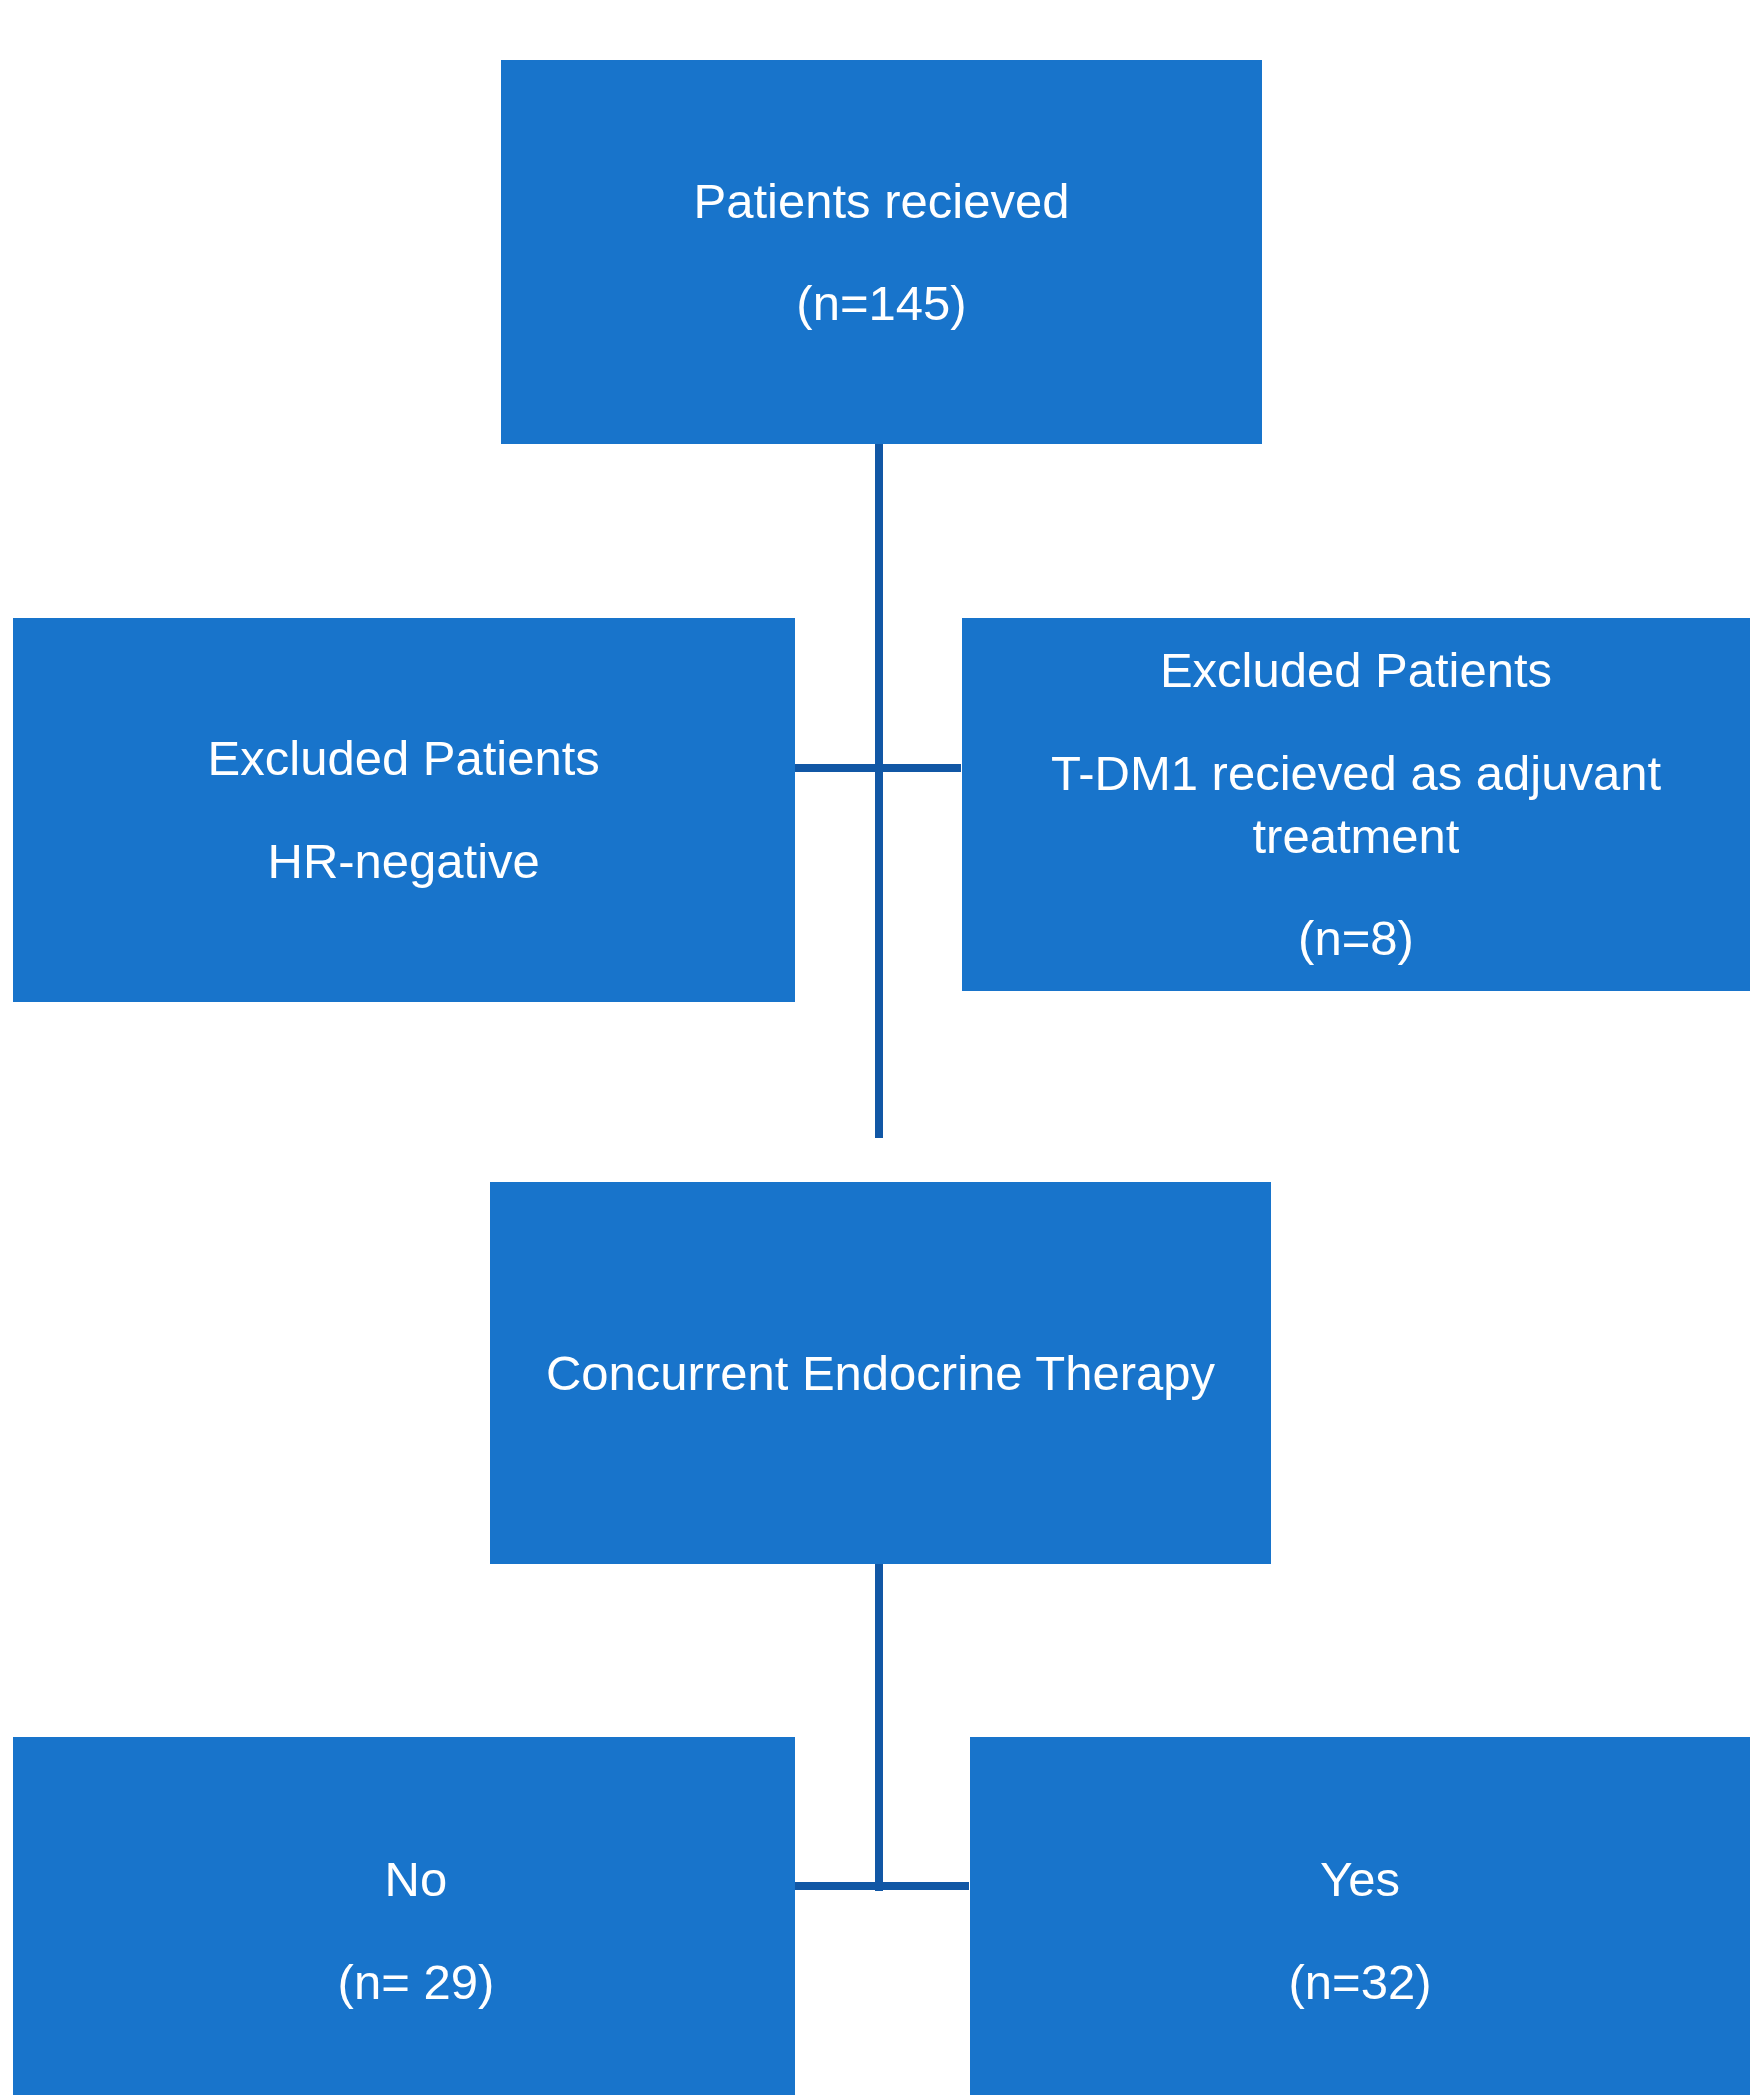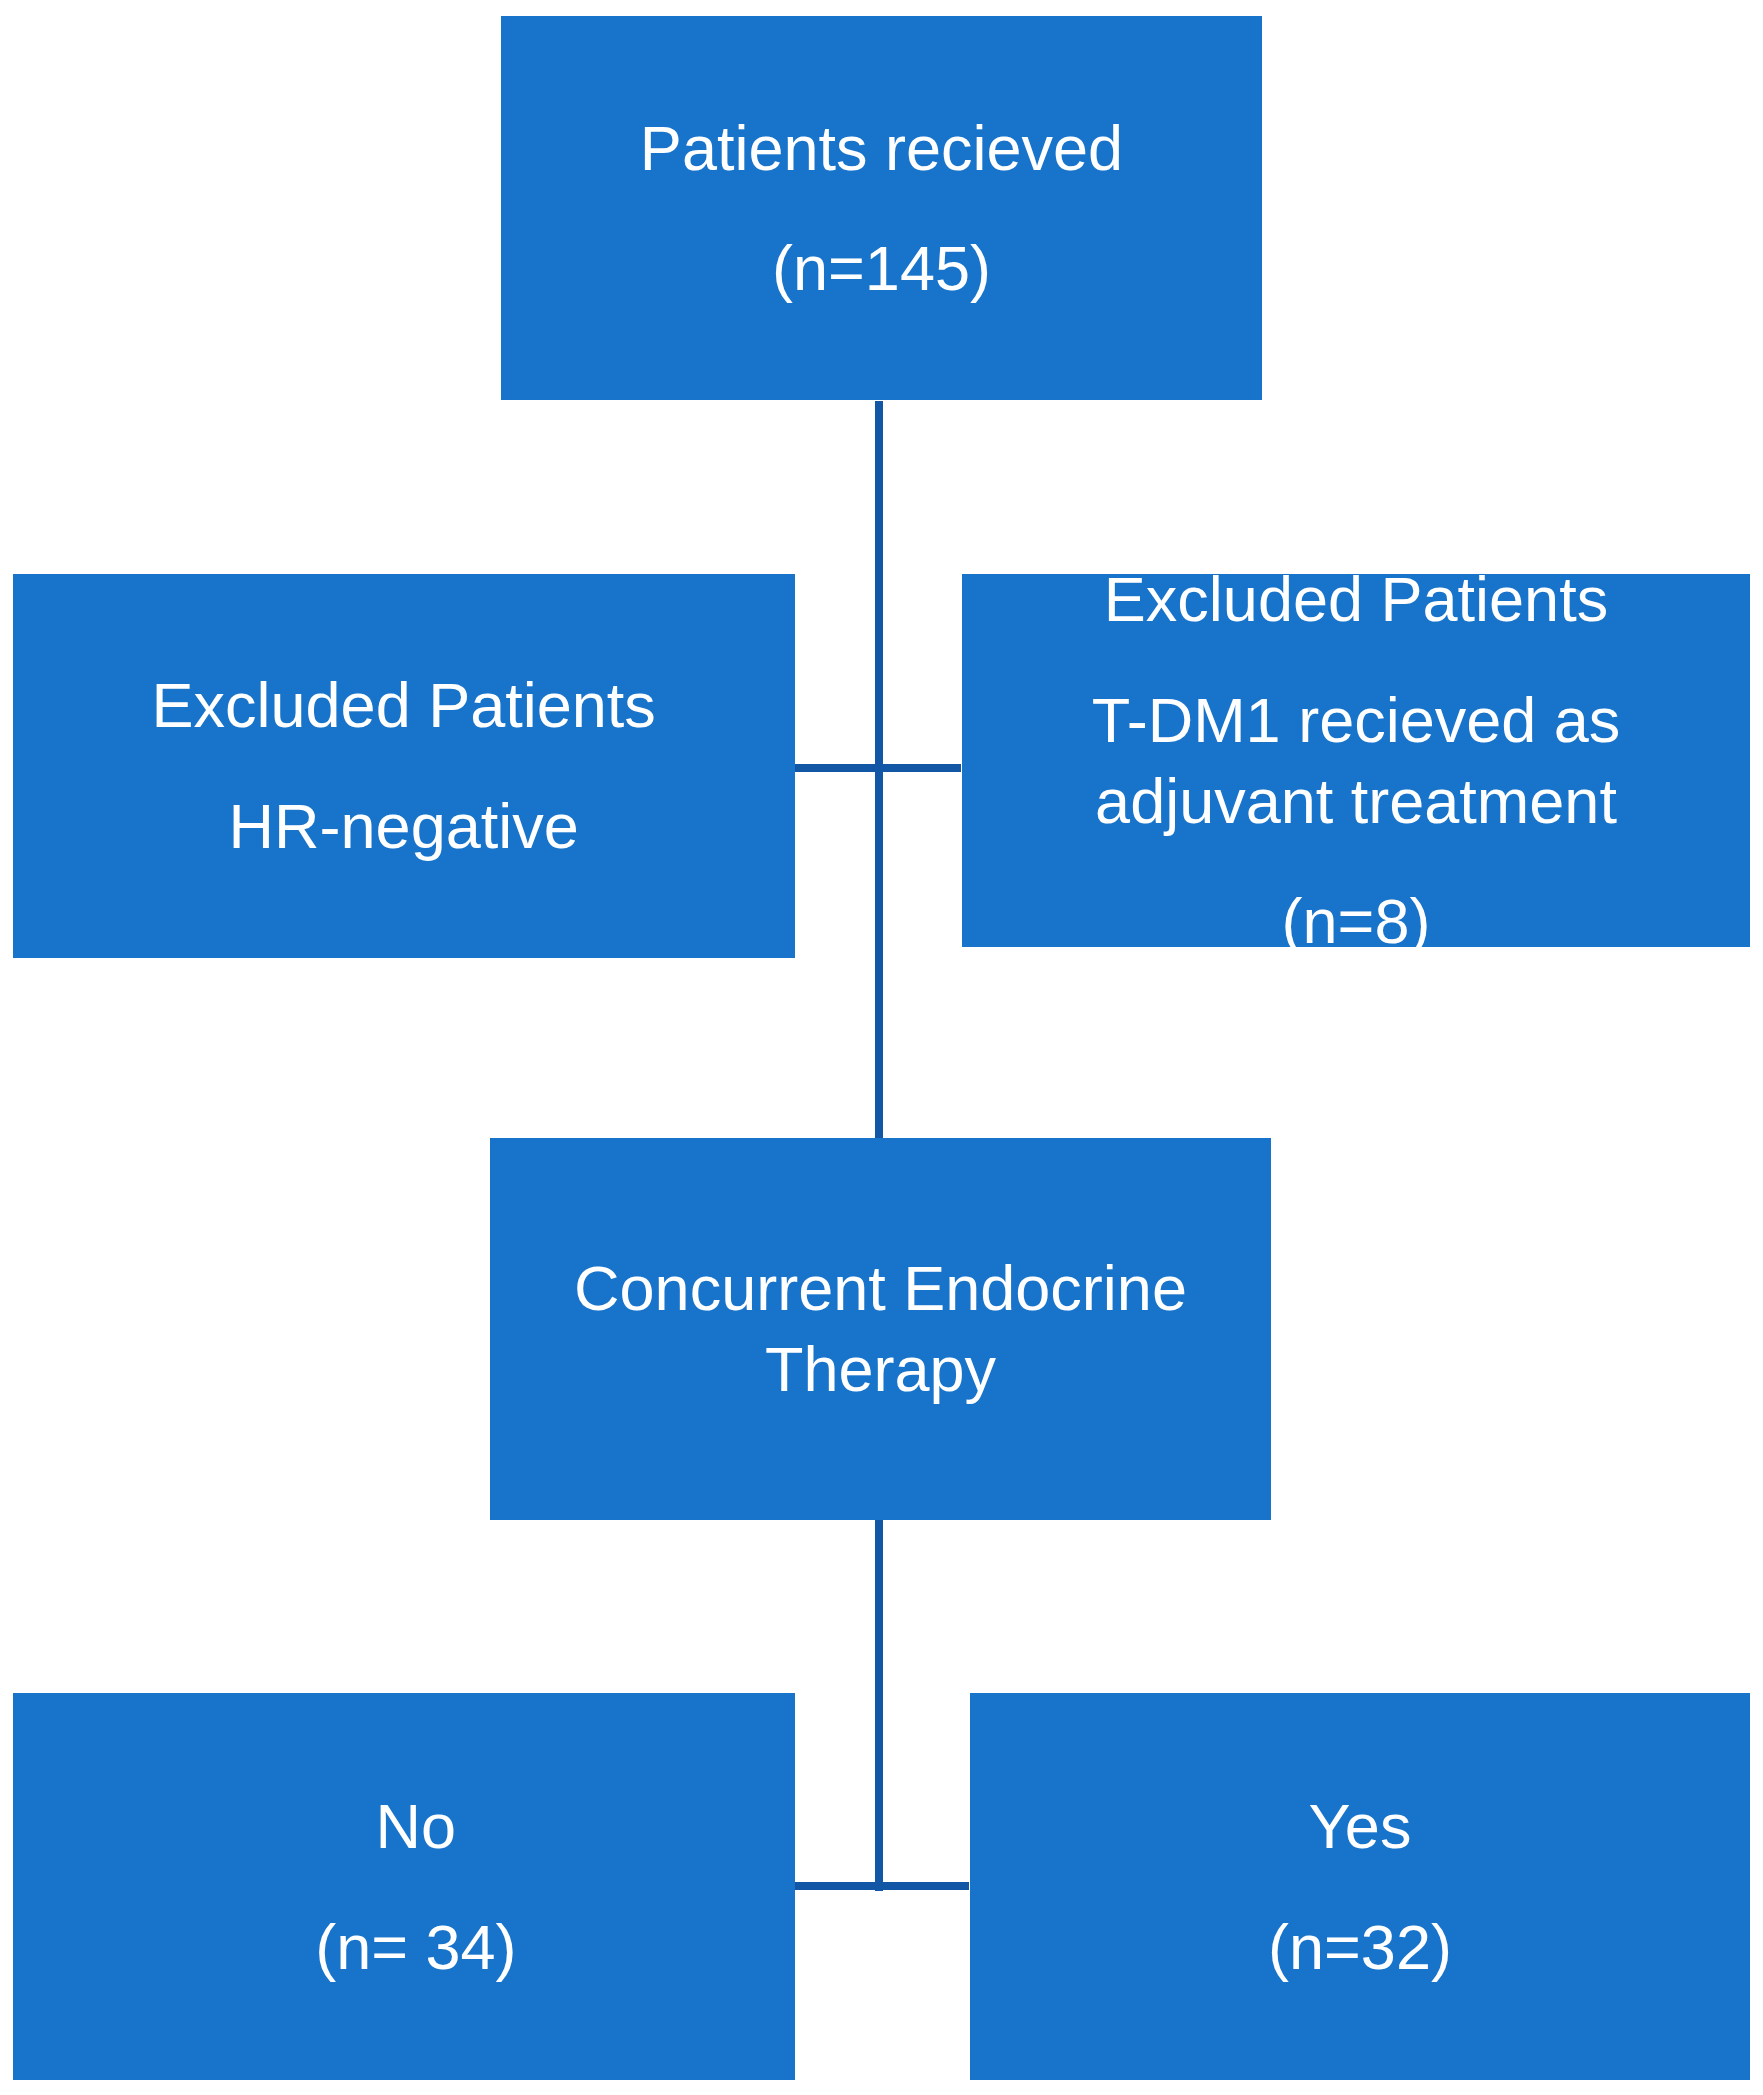--- a/index.html
+++ b/index.html
@@ -21,24 +21,25 @@
     position: absolute;
     box-sizing: border-box;
     background: #1874cb;
     color: #ffffff;
     display: flex;
     flex-direction: column;
     align-items: center;
     justify-content: center;
     text-align: center;
     font-family: "Liberation Sans", sans-serif;
-    font-size: 63px;
+    font-size: 49px;
     line-height: 1.28;
     font-weight: 400;
     padding: 7.2px 3.6px;
+    margin-top: 44px;
   }
   .node .line {
     display: block;
     width: 100%;
   }
   .node .line + .line {
     margin-top: 9px;
   }
   .node.spaced .line + .line {
     margin-top: 40px;
@@ -88,21 +89,21 @@
     <span class="line">T-DM1 recieved as adjuvant treatment</span>
     <span class="line">(n=8)</span>
   </div>
 
   <div class="node" id="node-middle">
     <span class="line">Concurrent Endocrine Therapy</span>
   </div>
 
   <div class="node spaced" id="node-no">
     <span class="line">No</span>
-    <span class="line">(n= 34)</span>
+    <span class="line">(n= 29)</span>
   </div>
 
   <div class="node spaced" id="node-yes">
     <span class="line">Yes</span>
     <span class="line">(n=32)</span>
   </div>
 
 </div>
 
 

